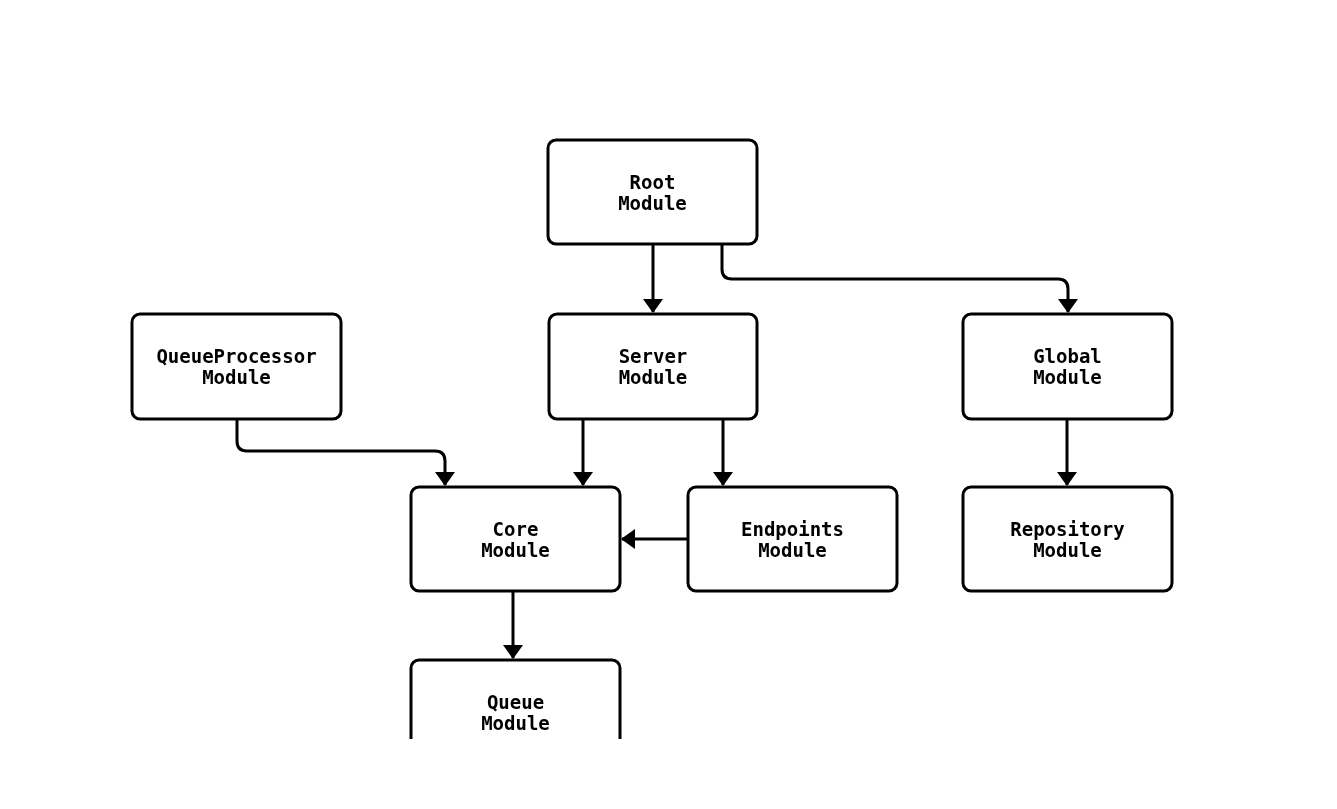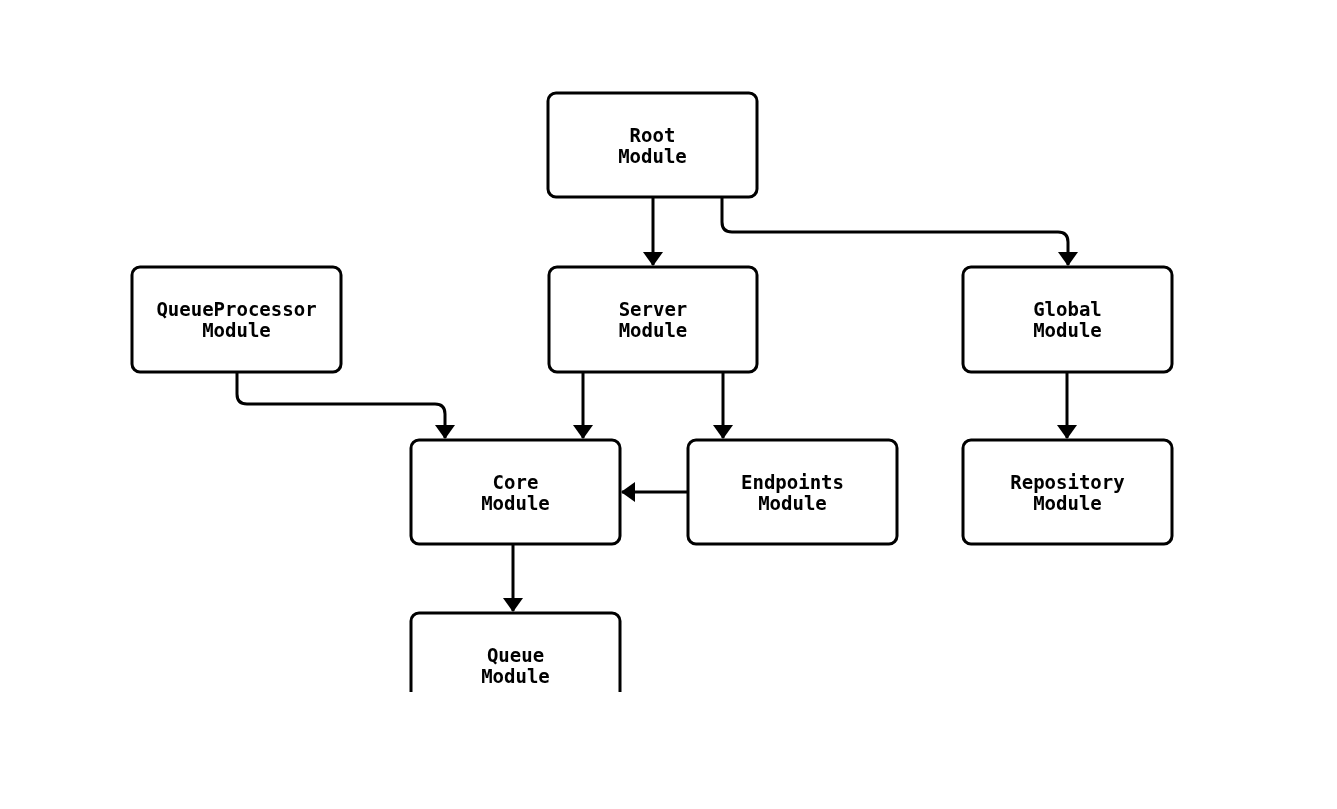--- a/index.html
+++ b/index.html
@@ -6,20 +6,21 @@
     margin: 0;
     padding: 0;
     background: #ffffff;
   }
   .stage {
     position: relative;
     width: 1337px;
     height: 692px;
     background: #ffffff;
     overflow: hidden;
+    margin-top: 47px;
   }
   svg.diagram {
     display: block;
     width: 1337px;
     height: 809px;
   }
   .node-box {
     fill: #ffffff;
     stroke: #000000;
     stroke-width: 3;

